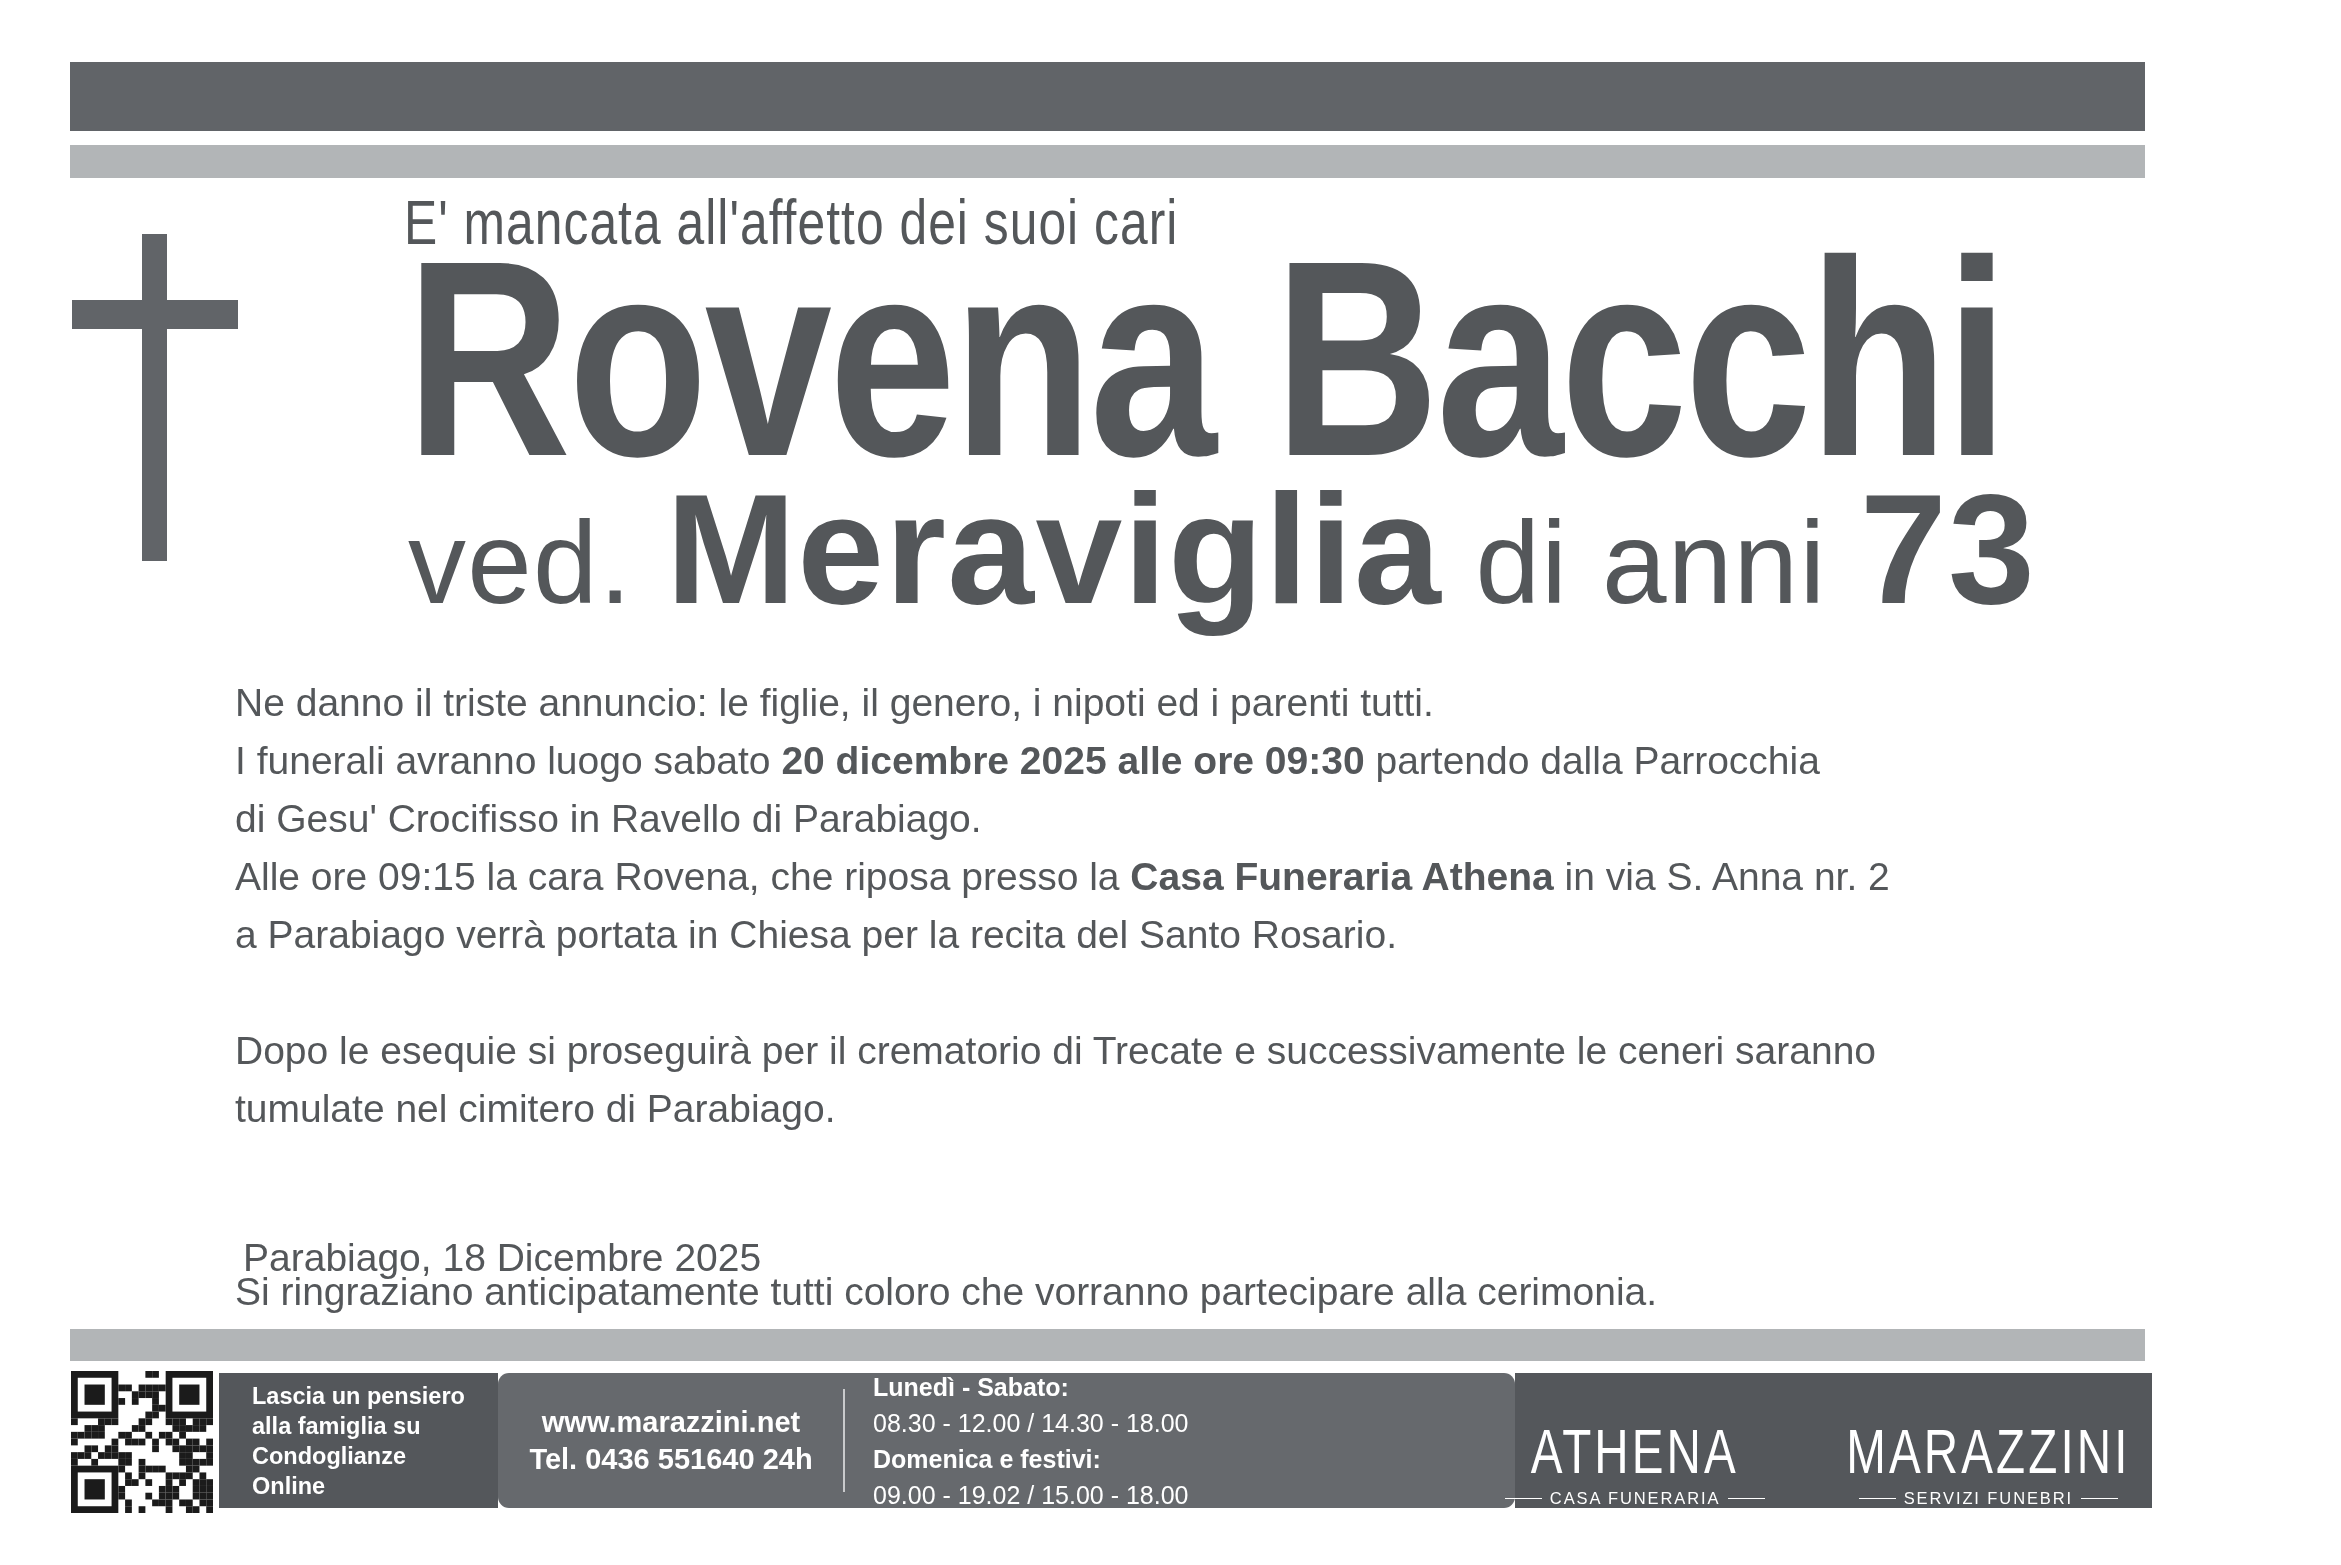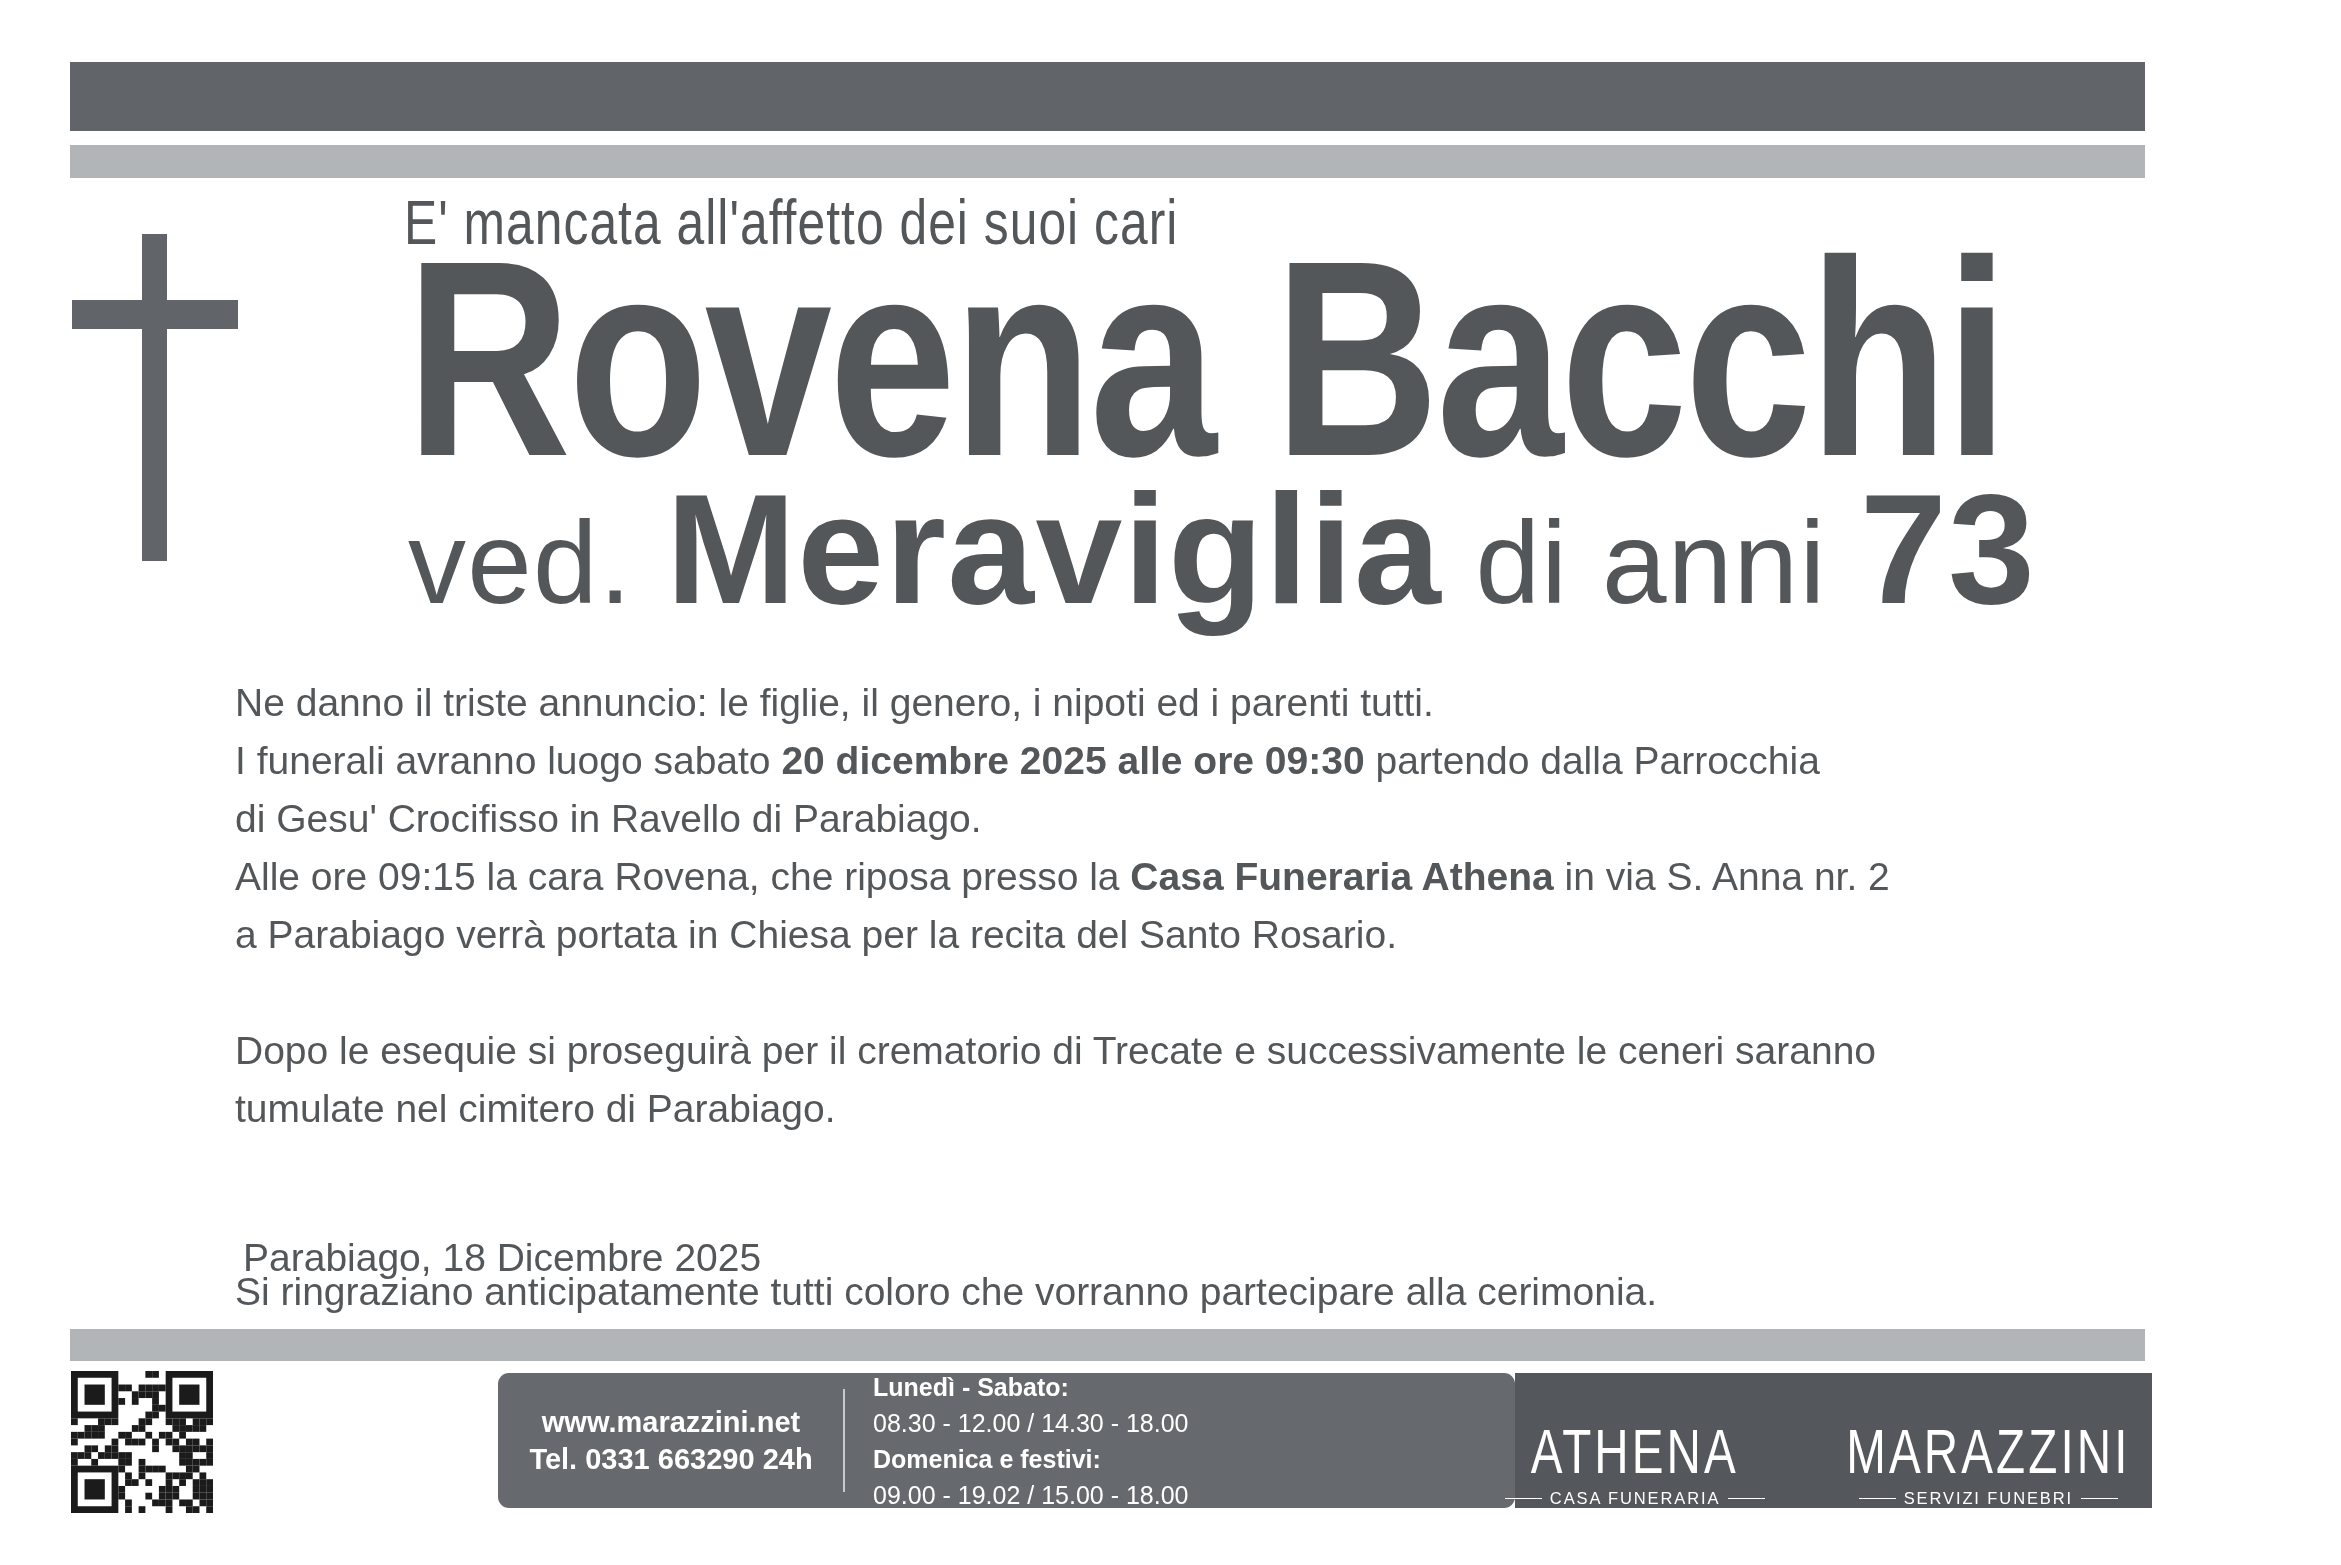--- a/index.html
+++ b/index.html
@@ -249,25 +249,31 @@
         <rect x="213.33333333333331" y="202.66666666666666" width="10.666666666666666" height="10.666666666666666" fill="var(--qr-ink)"></rect>
         <rect x="85.33333333333333" y="213.33333333333331" width="10.666666666666666" height="10.666666666666666" fill="var(--qr-ink)"></rect>
         <rect x="106.66666666666666" y="213.33333333333331" width="10.666666666666666" height="10.666666666666666" fill="var(--qr-ink)"></rect>
         <rect x="149.33333333333331" y="213.33333333333331" width="10.666666666666666" height="10.666666666666666" fill="var(--qr-ink)"></rect>
         <rect x="181.33333333333331" y="213.33333333333331" width="10.666666666666666" height="10.666666666666666" fill="var(--qr-ink)"></rect>
         <rect x="192" y="213.33333333333331" width="10.666666666666666" height="10.666666666666666" fill="var(--qr-ink)"></rect>
         <rect x="213.33333333333331" y="213.33333333333331" width="10.666666666666666" height="10.666666666666666" fill="var(--qr-ink)"></rect>
       </svg>
     </div>
 
+  <div class="footer-panel panel-condolence">
+    <div class="condolence-text">Lascia un pensiero
+alla famiglia su
+Condoglianze
+Online</div>
+  </div>
 
   <div class="footer-panel panel-contact">
     <div class="contact-block">
       <div>www.marazzini.net</div>
-      <div>Tel. 0331 663290 24h</div>
+      <div>Tel. 0436 551640 24h</div>
     </div>
     <div class="v-divider"></div>
     <div class="hours-block">
       <div class="hours-row">
         <span class="hlabel">Lunedì - Sabato:</span>
         <span class="hvalue">08.30 - 12.00 / 14.30 - 18.00</span>
       </div>
       <div class="hours-row">
         <span class="hlabel">Domenica e festivi:</span>
         <span class="hvalue">09.00 - 19.02 / 15.00 - 18.00</span>

